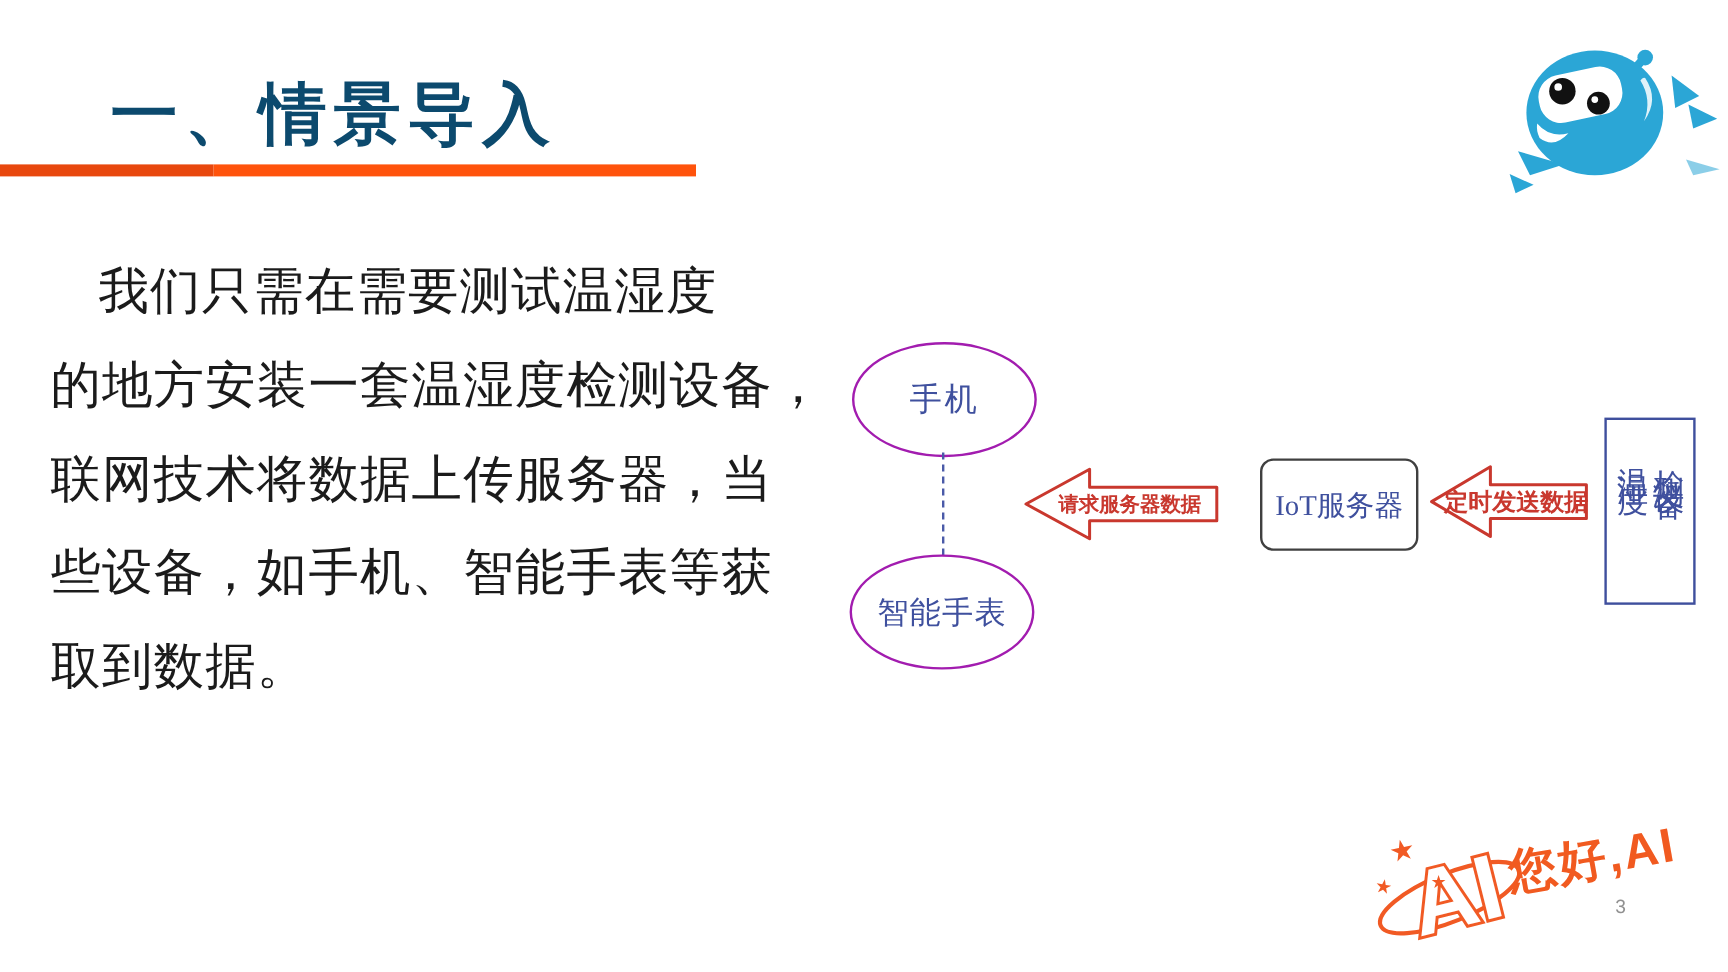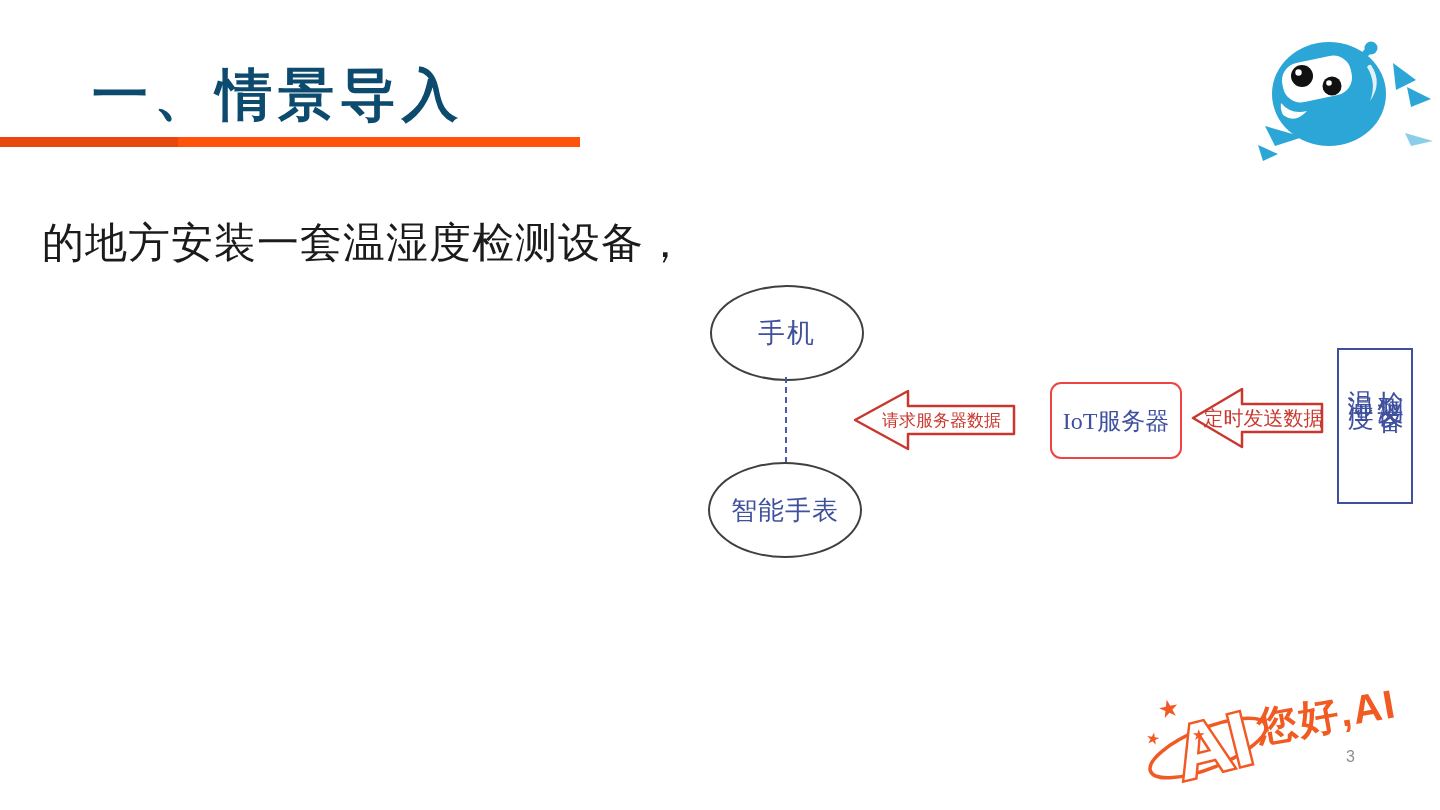--- a/index.html
+++ b/index.html
@@ -12,36 +12,36 @@
                letter-spacing:6px;white-space:nowrap;}
   .rule-dark{left:0;top:137px;width:178px;height:10px;background:#e8480e;}
   .rule-bright{left:178px;top:137px;width:402px;height:10px;background:#ff530c;}
 
   
   .body-text{left:42px;top:204px;width:650px;color:#1b1b1b;font-size:42px;}
   .body-line{height:78px;display:flex;align-items:center;white-space:nowrap;letter-spacing:1px;}
   .body-line.indent{padding-left:40px;}
 
   
-  .node-ellipse{border:2px solid #404040;border-radius:50%;display:flex;
+  .node-ellipse{border:2px solid #a21caf;border-radius:50%;display:flex;
                 align-items:center;justify-content:center;color:#3f509e;background:#fff;}
   .ellipse-phone{left:710px;top:285px;width:150px;height:92px;font-size:27px;letter-spacing:2px;}
   .ellipse-watch{left:708px;top:462px;width:150px;height:92px;font-size:26px;letter-spacing:1px;}
   .dashed-link{left:785px;top:377px;height:86px;width:0;border-left:2px dashed #4a5aa8;}
 
   .arrow-wrap{display:block;}
   .arrow-request{left:852px;top:388px;width:165px;height:64px;}
   .arrow-send{left:1190px;top:386px;width:135px;height:64px;}
   .arrow-label{position:absolute;left:0;top:0;width:100%;height:100%;display:flex;
-               align-items:center;justify-content:center;color:#c9382e;font-weight:normal;
+               align-items:center;justify-content:center;color:#c9382e;font-weight:bold;
                white-space:nowrap;}
   .arrow-request .arrow-label{font-size:17px;padding-left:14px;box-sizing:border-box;}
   .arrow-send .arrow-label{font-size:20px;padding-left:12px;box-sizing:border-box;}
 
-  .server-box{left:1050px;top:382px;width:128px;height:73px;border:2px solid #ef4444;
+  .server-box{left:1050px;top:382px;width:128px;height:73px;border:2px solid #404040;
               border-radius:11px;display:flex;align-items:center;justify-content:center;
               color:#3f509e;font-size:24px;background:#fff;}
   .device-box{left:1337px;top:348px;width:76px;height:156px;border:2px solid #3f4f9d;
               background:#fff;display:flex;flex-direction:row;justify-content:center;
               gap:4px;padding-top:20px;box-sizing:border-box;color:#3f509e;}
   .vcol{writing-mode:vertical-rl;text-orientation:upright;font-size:26px;letter-spacing:6px;
         line-height:1;}
 
   
   .mascot{left:1255px;top:33px;width:180px;height:145px;}
@@ -80,21 +80,25 @@
   <path d="M26,70 q10,12 26,8 q-12,13 -24,4 q-3,-6 -2,-12z" fill="#ffffff"></path>
 
   <polygon points="138,30 161,47 141,57" fill="#2ba6d6"></polygon>
   <polygon points="152,54 176,66 156,74" fill="#2ba6d6"></polygon>
   <polygon points="10,93 48,104 20,113" fill="#2ba6d6"></polygon>
   <polygon points="3,112 23,121 8,128" fill="#2ba6d6"></polygon>
   <polygon points="150,100 178,108 156,113" fill="#2ba6d6" opacity="0.55"></polygon>
 </svg>
 
 <div class="abs body-text">
+  <div class="body-line indent">我们只需在需要测试温湿度</div>
   <div class="body-line">的地方安装一套温湿度检测设备，</div>
+  <div class="body-line">联网技术将数据上传服务器，当</div>
+  <div class="body-line">些设备，如手机、智能手表等获</div>
+  <div class="body-line">取到数据。</div>
 </div>
 
 <div class="abs node-ellipse ellipse-phone">
   <span>手机</span>
 </div>
 
 <div class="abs dashed-link"></div>
 
 <div class="abs node-ellipse ellipse-watch">
   <span>智能手表</span>

